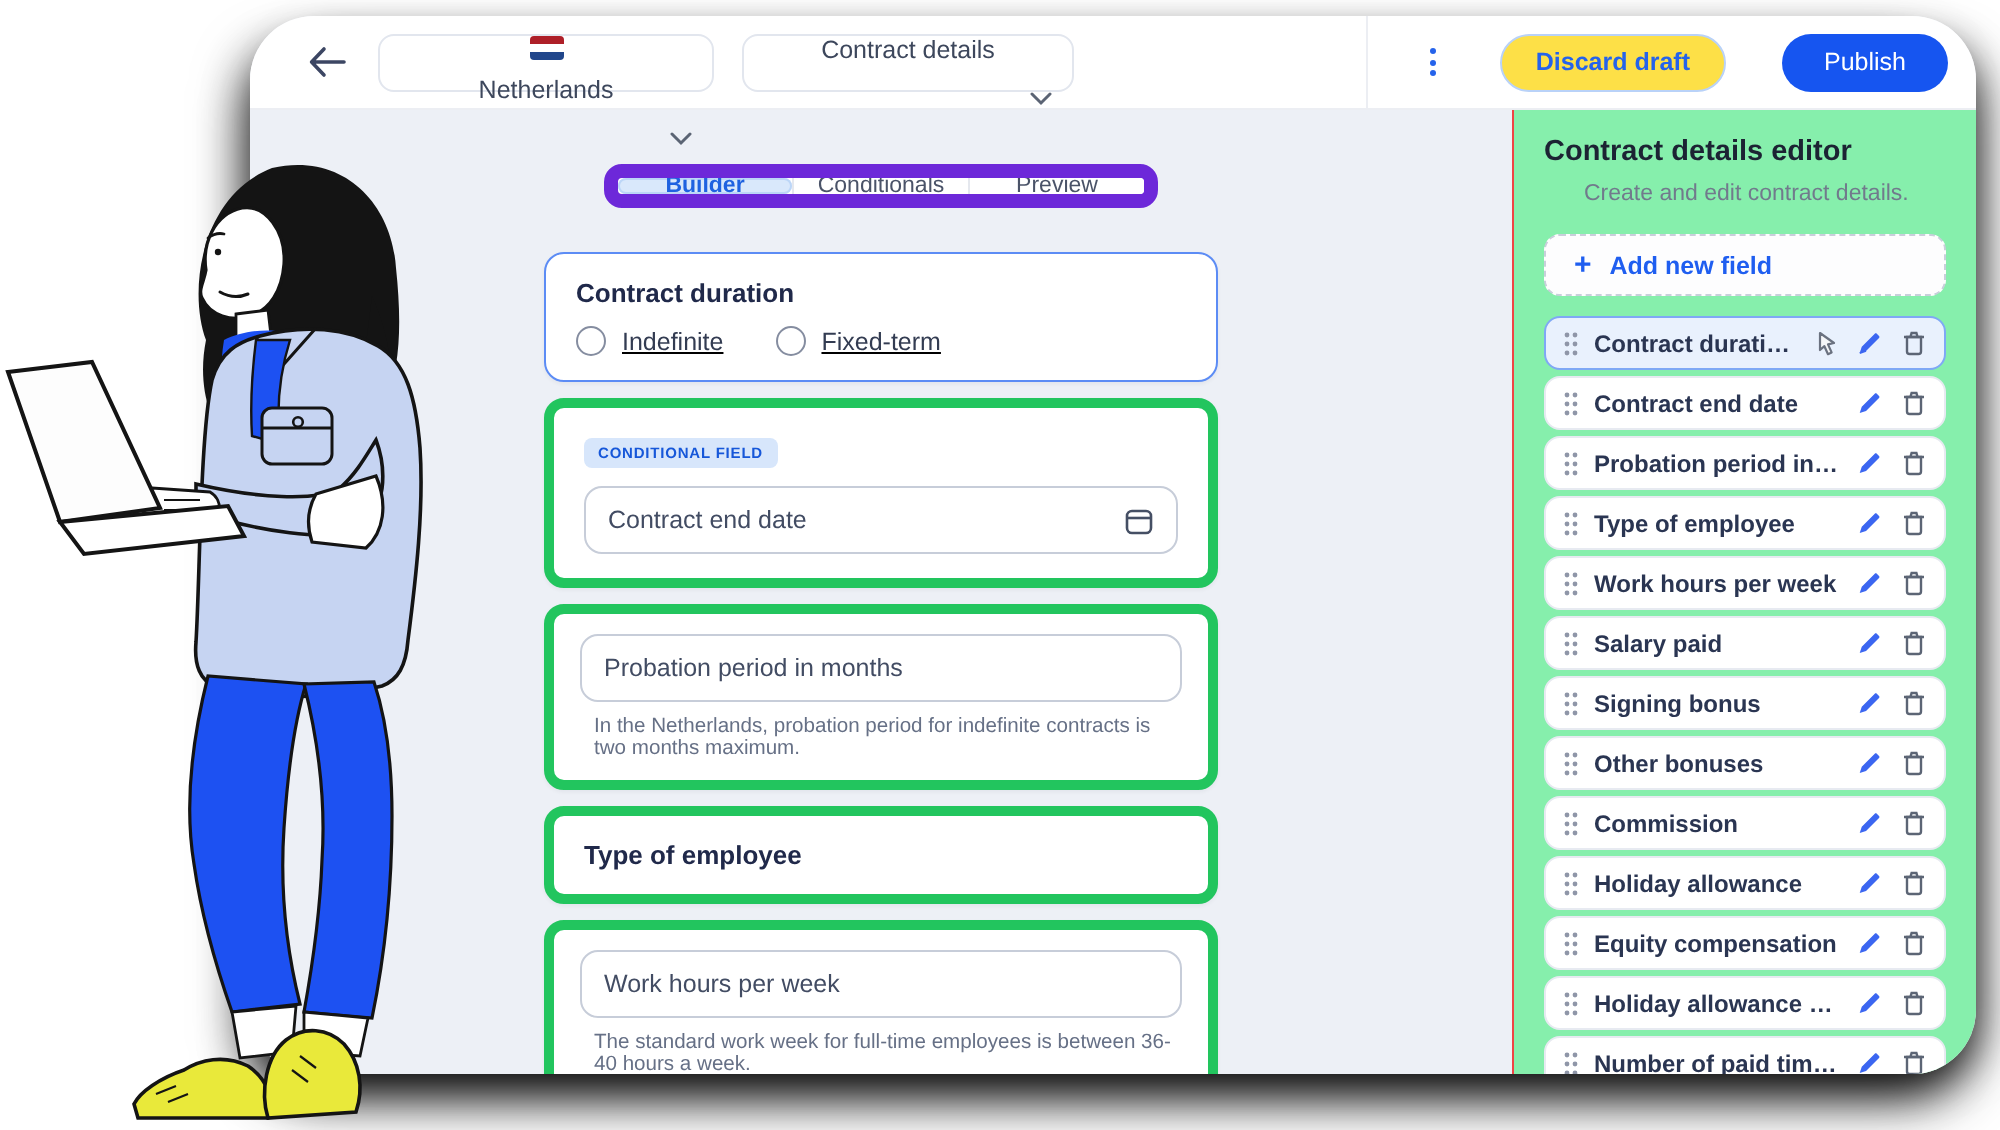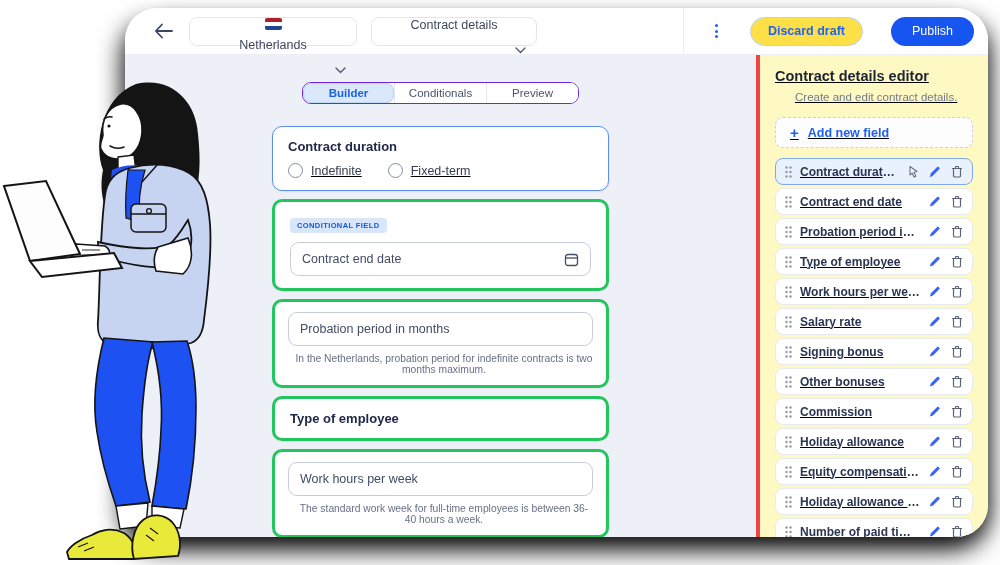--- a/index.html
+++ b/index.html
@@ -44,55 +44,55 @@
     color:#ffffff; font-size:12.5px; font-weight:normal; display:flex; align-items:center; cursor:pointer; margin-right:4px;
   }
 
   
   .window-body{ display:flex; height:482px; }
   .main-area{ flex:1; overflow:hidden; }
 
   
   .tabs{
     width:277px; margin:27px auto 22px; display:flex; background:#fff;
-    border:1px solid #6d28d9; border-radius:9px; overflow:hidden; height:22px;
+    border:7px solid #6d28d9; border-radius:9px; overflow:hidden; height:22px;
   }
   .tab{ flex:1; display:flex; align-items:center; justify-content:center; font-size:11.5px; color:#4a5368; cursor:pointer; background:#fff; }
   .tab + .tab{ border-left:1px solid #e5e8ee; }
   .tab.active{ background:#d9e8fb; color:#1f62e0; font-weight:bold; box-shadow:inset 0 0 0 1px #bcd6f7; border-radius:8px; }
 
   
   .cards{ width:337px; margin:0 auto; display:flex; flex-direction:column; gap:8px; }
   .card{
-    background:#fff; border:3px solid #22c55e; border-radius:10px; padding:12px 15px;
+    background:#fff; border:5px solid #22c55e; border-radius:10px; padding:12px 15px;
     box-shadow:0 1px 2px rgba(16,24,40,0.05);
   }
   .card.selected{ border:1.6px solid #5c8cf5; }
   .field-label{ font-size:13px; font-weight:bold; color:#20294a; }
   .radio-row{ display:flex; gap:26px; margin-top:9px;text-decoration:underline; }
   .radio-opt{ display:flex; align-items:center; gap:8px; cursor:pointer; }
   .radio-circle{ width:15px; height:15px; border:1.6px solid #858da0; border-radius:50%; background:#fff; flex:0 0 auto; }
   .radio-opt .rlbl{ font-size:12.5px; color:#333c52; }
   .badge{
     display:inline-block; font-size:7.5px; font-weight:bold; letter-spacing:0.4px;
     color:#1657d9; background:#d7e6fb; border-radius:4px; padding:3px 7px;
   }
   .input{
     height:34px; border:1px solid #c7cdd9; border-radius:9px; background:#fff;
     display:flex; align-items:center; padding:0 11px; font-size:12.5px; color:#424c63;
   }
   .input .icon-right{ margin-left:auto; display:flex; }
   .mt9{ margin-top:9px; }
-  .helper{ font-size:10.3px; color:#667086; margin-top:7px; padding-left:7px;text-align:center; }
+  .helper{ font-size:10.3px; color:#667086; margin-top:7px; padding-left:7px; }
   .card.tight{ padding:10px 13px; }
 
   
   .sidebar{
-    width:232px; background:#fef9c3; border-left:4px solid #ef4444;
-    padding:13px 15px 0 15px; overflow:hidden;text-decoration:underline;
+    width:232px; background:#86efac; border-left:1px solid #ef4444;
+    padding:13px 15px 0 15px; overflow:hidden;
   }
   .sb-title{ font-size:14.5px; font-weight:bold; color:#1c2333; }
   .sb-sub{ font-size:11.5px; color:#717a8c; margin-top:7px;margin-left:20px; }
   .add-field-btn{
     margin-top:14px; height:31px; border:1.5px dashed #c9cfdb; border-radius:8px;
     display:flex; align-items:center; gap:9px; padding:0 14px; cursor:pointer;
     color:#1f5ef0; font-size:12.5px; font-weight:bold; background:#fdfdfe;
   }
   .add-plus{ font-size:15px; font-weight:bold; line-height:1; }
   .sb-rows{ margin-top:10px; display:flex; flex-direction:column; gap:3px; }
@@ -389,21 +389,21 @@
                 <g fill="#8f96a8">
                   <circle cx="1.5" cy="1.5" r="1.2"></circle>
                   <circle cx="5.5" cy="1.5" r="1.2"></circle>
                   <circle cx="1.5" cy="6" r="1.2"></circle>
                   <circle cx="5.5" cy="6" r="1.2"></circle>
                   <circle cx="1.5" cy="10.5" r="1.2"></circle>
                   <circle cx="5.5" cy="10.5" r="1.2"></circle>
                 </g>
               </svg>
             </span>
-          <span class="rowlbl">Salary rate</span>
+          <span class="rowlbl">Salary paid</span>
           <span class="row-icons">
             <span class="icon-btn">
                 <svg width="13" height="13" viewBox="0 0 14 14">
                   <path d="M2 12.4l1.1-3.4 7-7c.3-.3.8-.3 1.1 0l1.2 1.2c.3.3.3.8 0 1.1l-7 7L2 12.4z" fill="#3b66f1"></path>
                 </svg>
               </span>
             <span class="icon-btn">
                 <svg width="12" height="13" viewBox="0 0 12 13">
                   <path d="M2.5 3.5h7v7.2a1.3 1.3 0 0 1-1.3 1.3H3.8a1.3 1.3 0 0 1-1.3-1.3z" stroke="#5c6575" stroke-width="1.2" fill="none"></path>
                   <path d="M1 3.5h10M4.3 3.2l.5-1.7h2.4l.5 1.7" stroke="#5c6575" stroke-width="1.2" fill="none"></path>

